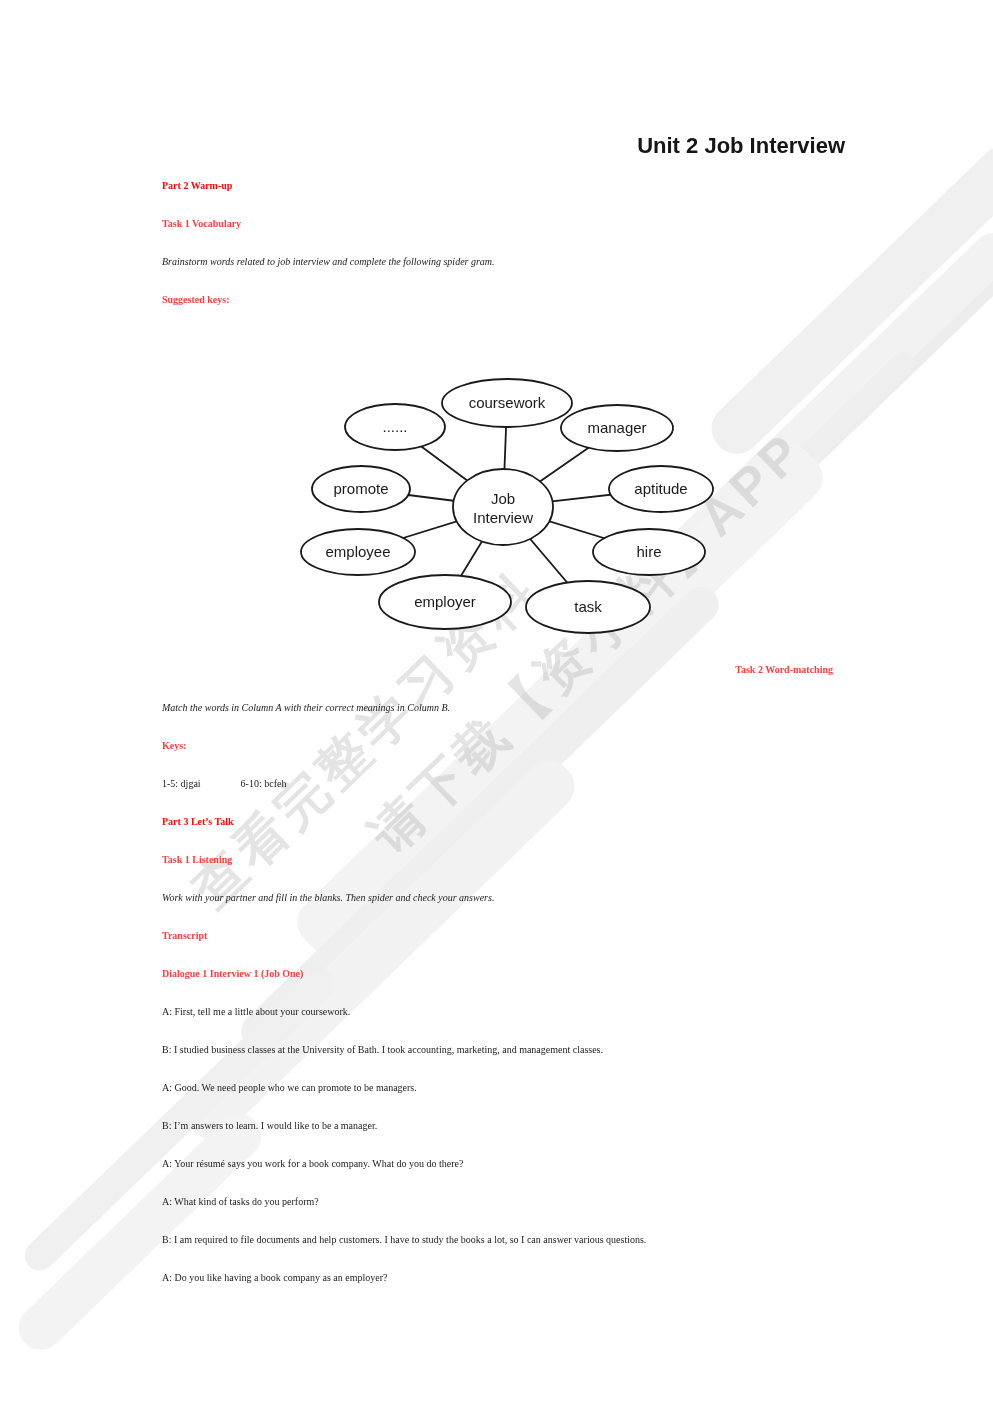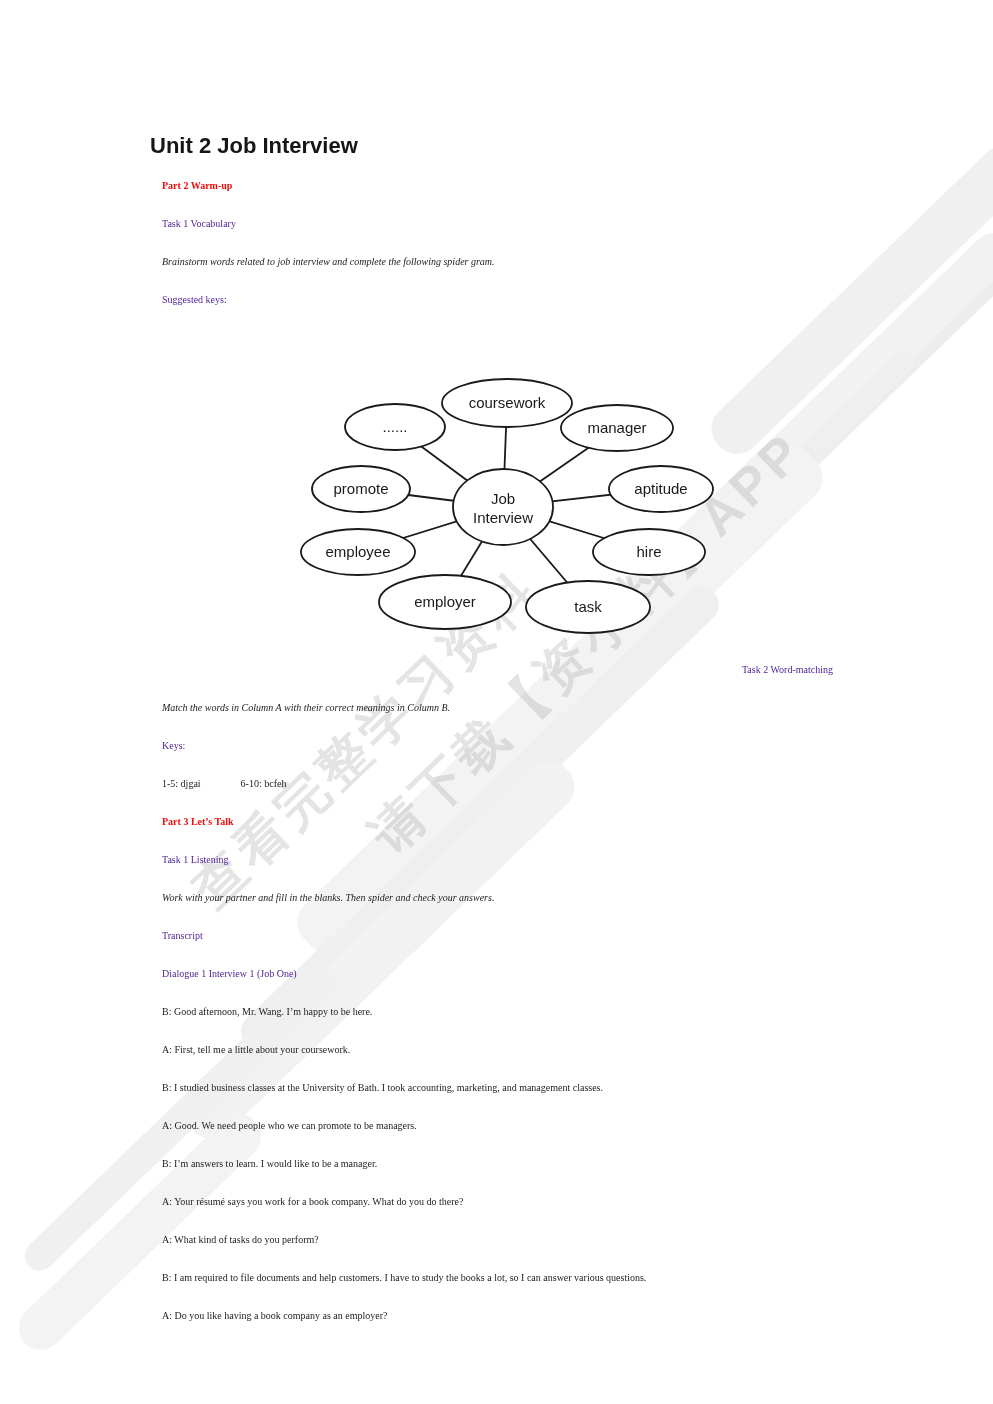--- a/index.html
+++ b/index.html
@@ -47,27 +47,27 @@
   
   .content { position:relative; z-index:1; padding:0 148px 0 150px; }
   .content p { margin:12px; font-size:10px; line-height:26px; }
 
   h1.doc-title {
     margin:131px 0 0;
     font-family:"Liberation Sans","DejaVu Sans",sans-serif;
     font-weight:600;
     font-size:22px;
     line-height:30px;
-    text-align:left;
+    text-align:right;
     color:#161616;
   }
   .part-heading { font-weight:bold; font-size:17px; color:var(--red,#f00c0c); margin-top:0; }
   .mt-part2 { margin-top:38px; }
   .mt-part3 { margin-top:10px; }
-  .task-heading { font-weight:normal; font-size:17px; color:#4c1d95; }
+  .task-heading { font-weight:bold; font-size:17px; color:#ef4444; }
   .instruction { font-style:italic; }
   .keys-line .k1 { margin-right:40px; }
 
   .diagram-wrap { margin:52px 0 0 135px; width:440px; height:280px;text-align:center; }
   .diagram-wrap svg { display:block; }
   .diagram-wrap text {
     font-family:"Liberation Sans","DejaVu Sans",sans-serif;
     font-size:15px; fill:#1a1a1a;
   }
 
@@ -149,21 +149,20 @@
       <span class="k1">1-5: djgai</span><span class="k2">6-10: bcfeh</span>
     </p>
 
     <p class="part-heading mt-part3">Part 3 Let’s Talk</p>
     <p class="task-heading">Task 1 Listening</p>
     <p class="instruction">Work with your partner and fill in the blanks. Then spider and check your answers.</p>
     <p class="task-heading">Transcript</p>
     <p class="task-heading">Dialogue 1 Interview 1 (Job One)</p>
 
     <div id="dialogue">
-        <p class="dialogue-line">B: Good afternoon, Mr. Wang. I’m happy to be here.</p>
         <p class="dialogue-line">A: First, tell me a little about your coursework.</p>
         <p class="dialogue-line">B: I studied business classes at the University of Bath. I took accounting, marketing, and management classes.</p>
         <p class="dialogue-line">A: Good. We need people who we can promote to be managers.</p>
         <p class="dialogue-line">B: I’m answers to learn. I would like to be a manager.</p>
         <p class="dialogue-line">A: Your résumé says you work for a book company. What do you do there?</p>
         <p class="dialogue-line">A: What kind of tasks do you perform?</p>
         <p class="dialogue-line">B: I am required to file documents and help customers. I have to study the books a lot, so I can answer various questions.</p>
         <p class="dialogue-line">A: Do you like having a book company as an employer?</p>
       </div>
 

